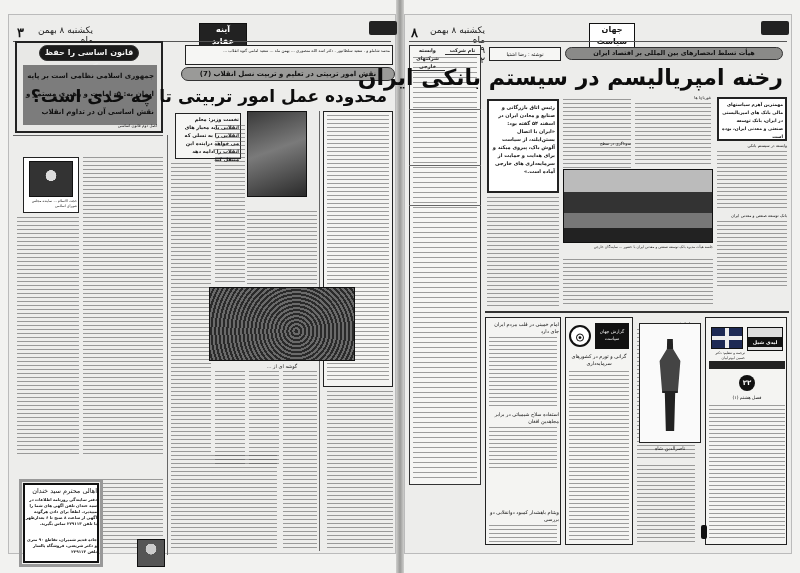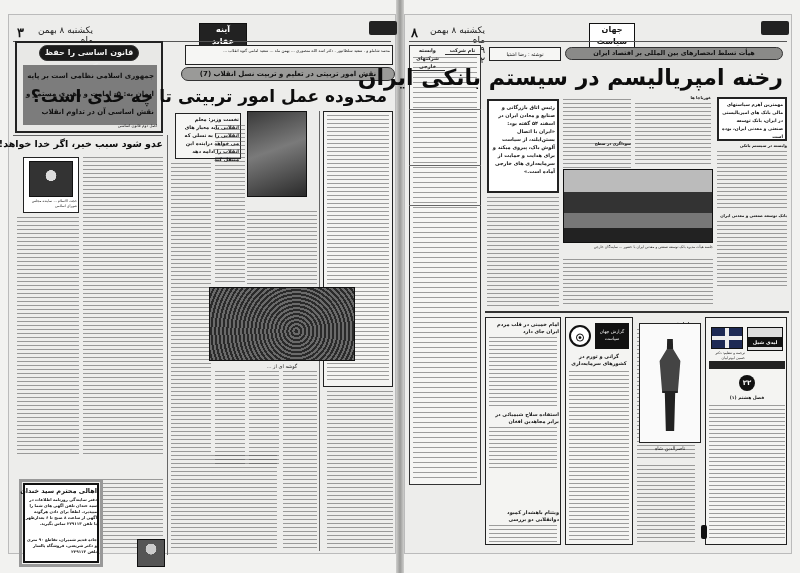--- a/index.html
+++ b/index.html
@@ -18,21 +18,21 @@
   .pill{position:absolute;border-radius:10px;background:#888;color:#111;font-weight:bold;direction:rtl;text-align:center;border:1px solid #333}
   .pill.dark{background:#1a1a1a;color:#eee}
   .headline{position:absolute;direction:rtl;text-align:right;font-weight:bold;color:#0d0d0d;font-family:"DejaVu Sans",sans-serif;letter-spacing:-0.5px;white-space:nowrap}
   .box{position:absolute;border:1px solid #222;background:#f6f6f4}
   .txt{position:absolute;direction:rtl;text-align:justify;font-size:4px;line-height:5px;color:#333;overflow:hidden;
        background:repeating-linear-gradient(180deg,#555 0 1px,transparent 1px 4px);opacity:.55}
   .col-rule{position:absolute;width:1px;background:#666}
   .h-rule{position:absolute;height:1px;background:#666}
   .photo{position:absolute;background:linear-gradient(160deg,#3a3a3a,#7a7a7a 45%,#2a2a2a);border:1px solid #111}
   .cap{position:absolute;font-size:5px;line-height:6px;direction:rtl;text-align:right;color:#222}
-  .subhead{position:absolute;direction:rtl;text-align:right;font-weight:bold;color:#111;white-space:nowrap}
+  .subhead{position:absolute;direction:rtl;text-align:right;font-weight:normal;color:#111;white-space:nowrap}
   .quote{position:absolute;direction:rtl;text-align:right;font-weight:bold;line-height:14px;color:#111;padding:3px 5px}
   .grey{background:#7c7c7c}
   .table{position:absolute;border:1px solid #333;background:#f6f6f4}
   .table .th{position:absolute;top:0;font-size:5px;font-weight:bold;direction:rtl;text-align:center;width:50%;border-bottom:1px solid #333;line-height:8px}
   .flag{position:absolute;background:#1e2a55;overflow:hidden;border:1px solid #111}
   .flag:before{content:"";position:absolute;left:-4px;right:-4px;top:40%;height:20%;background:#eee}
   .flag:after{content:"";position:absolute;top:-4px;bottom:-4px;left:42%;width:16%;background:#eee}
   .badge{position:absolute;border-radius:50%;background:#111;color:#fff;font-weight:bold;text-align:center}
 </style>
 </head>
@@ -62,21 +62,20 @@
 
   <div class="box" style="left:166px;top:98px;width:66px;height:46px"></div>
   <div class="quote" style="left:166px;top:98px;width:66px;height:46px;font-size:5px;line-height:8px;padding:2px">نخست وزیر: معلم انقلابی باید معیار های انقلابی را به نسلی که می خواهد دراینده این انقلاب را ادامه دهد منتقل کند</div>
 
   <div class="photo" style="left:238px;top:96px;width:60px;height:86px"></div>
   <div class="cap" style="left:238px;top:183px;width:60px"></div>
 
   <div class="box" style="left:314px;top:96px;width:70px;height:276px;background:#f4f4f2"></div>
   <div class="txt" style="left:318px;top:100px;width:62px;height:268px"></div>
 
-  <div class="headline" style="left:6px;top:122px;width:148px;font-size:9.5px;line-height:14px">عدو شود سبب خیر، اگر خدا خواهد!</div>
   <div class="h-rule" style="left:4px;top:120px;width:150px"></div>
 
   <div class="box" style="left:14px;top:142px;width:56px;height:56px;background:#fff"></div>
   <div class="photo" style="left:20px;top:146px;width:44px;height:36px;background:radial-gradient(circle at 50% 40%,#ddd 0 18%,#333 19% 100%)"></div>
   <div class="cap" style="left:16px;top:184px;width:52px;font-size:3.5px;line-height:4.5px">حجت الاسلام ... نماینده مجلس شورای اسلامی</div>
 
   <div class="txt" style="left:74px;top:142px;width:80px;height:300px"></div>
   <div class="txt" style="left:8px;top:202px;width:62px;height:240px"></div>
   <div class="col-rule" style="left:158px;top:120px;height:420px"></div>
   <div class="txt" style="left:162px;top:148px;width:40px;height:290px"></div>

